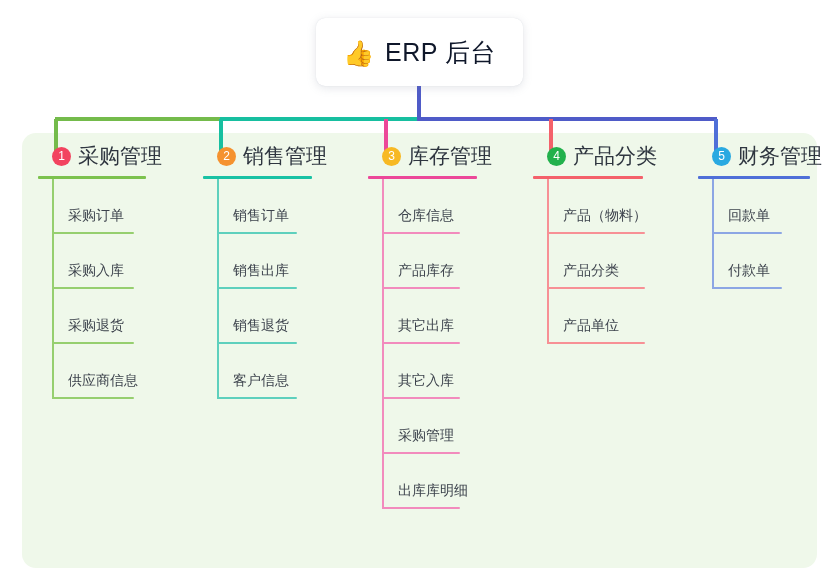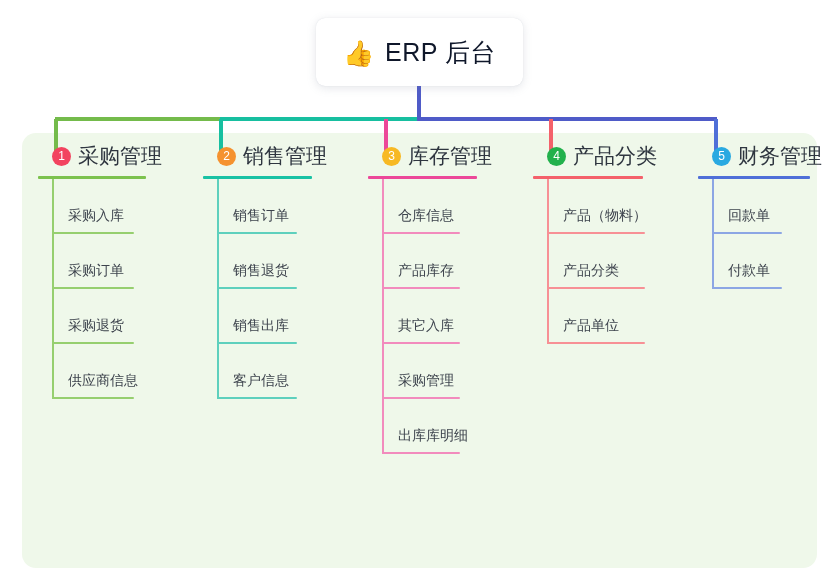--- a/index.html
+++ b/index.html
@@ -167,25 +167,25 @@
   <div id="columns">
       <div class="col" style="left: 38px; width: 150px;">
         <div class="col-head">
           <span class="badge" style="background: rgb(242, 67, 95);">1</span>
           <span class="col-title">采购管理</span>
         </div>
         <div class="head-rule" style="background: rgb(124, 194, 78); width: 108px;"></div>
         <div class="items">
           <div class="item-stem" style="background: rgb(150, 207, 111);"></div>
           <div class="item">
+            <span class="item-label">采购订单</span>
+            <div class="item-rule" style="background: rgb(150, 207, 111); width: 82px;"></div>
+          </div>
+          <div class="item">
             <span class="item-label">采购入库</span>
-            <div class="item-rule" style="background: rgb(150, 207, 111); width: 82px;"></div>
-          </div>
-          <div class="item">
-            <span class="item-label">采购订单</span>
             <div class="item-rule" style="background: rgb(150, 207, 111); width: 82px;"></div>
           </div>
           <div class="item">
             <span class="item-label">采购退货</span>
             <div class="item-rule" style="background: rgb(150, 207, 111); width: 82px;"></div>
           </div>
           <div class="item">
             <span class="item-label">供应商信息</span>
             <div class="item-rule" style="background: rgb(150, 207, 111); width: 82px;"></div>
           </div>
@@ -197,25 +197,25 @@
           <span class="col-title">销售管理</span>
         </div>
         <div class="head-rule" style="background: rgb(25, 194, 164); width: 109px;"></div>
         <div class="items">
           <div class="item-stem" style="background: rgb(94, 208, 189);"></div>
           <div class="item">
             <span class="item-label">销售订单</span>
             <div class="item-rule" style="background: rgb(94, 208, 189); width: 80px;"></div>
           </div>
           <div class="item">
+            <span class="item-label">销售出库</span>
+            <div class="item-rule" style="background: rgb(94, 208, 189); width: 80px;"></div>
+          </div>
+          <div class="item">
             <span class="item-label">销售退货</span>
-            <div class="item-rule" style="background: rgb(94, 208, 189); width: 80px;"></div>
-          </div>
-          <div class="item">
-            <span class="item-label">销售出库</span>
             <div class="item-rule" style="background: rgb(94, 208, 189); width: 80px;"></div>
           </div>
           <div class="item">
             <span class="item-label">客户信息</span>
             <div class="item-rule" style="background: rgb(94, 208, 189); width: 80px;"></div>
           </div>
         </div>
       </div>
       <div class="col" style="left: 368px; width: 148px;">
         <div class="col-head">
@@ -227,20 +227,24 @@
           <div class="item-stem" style="background: rgb(242, 139, 189);"></div>
           <div class="item">
             <span class="item-label">仓库信息</span>
             <div class="item-rule" style="background: rgb(242, 139, 189); width: 78px;"></div>
           </div>
           <div class="item">
             <span class="item-label">产品库存</span>
             <div class="item-rule" style="background: rgb(242, 139, 189); width: 78px;"></div>
           </div>
           <div class="item">
+            <span class="item-label">其它出库</span>
+            <div class="item-rule" style="background: rgb(242, 139, 189); width: 78px;"></div>
+          </div>
+          <div class="item">
             <span class="item-label">其它入库</span>
             <div class="item-rule" style="background: rgb(242, 139, 189); width: 78px;"></div>
           </div>
           <div class="item">
             <span class="item-label">采购管理</span>
             <div class="item-rule" style="background: rgb(242, 139, 189); width: 78px;"></div>
           </div>
           <div class="item">
             <span class="item-label">出库库明细</span>
             <div class="item-rule" style="background: rgb(242, 139, 189); width: 78px;"></div>

